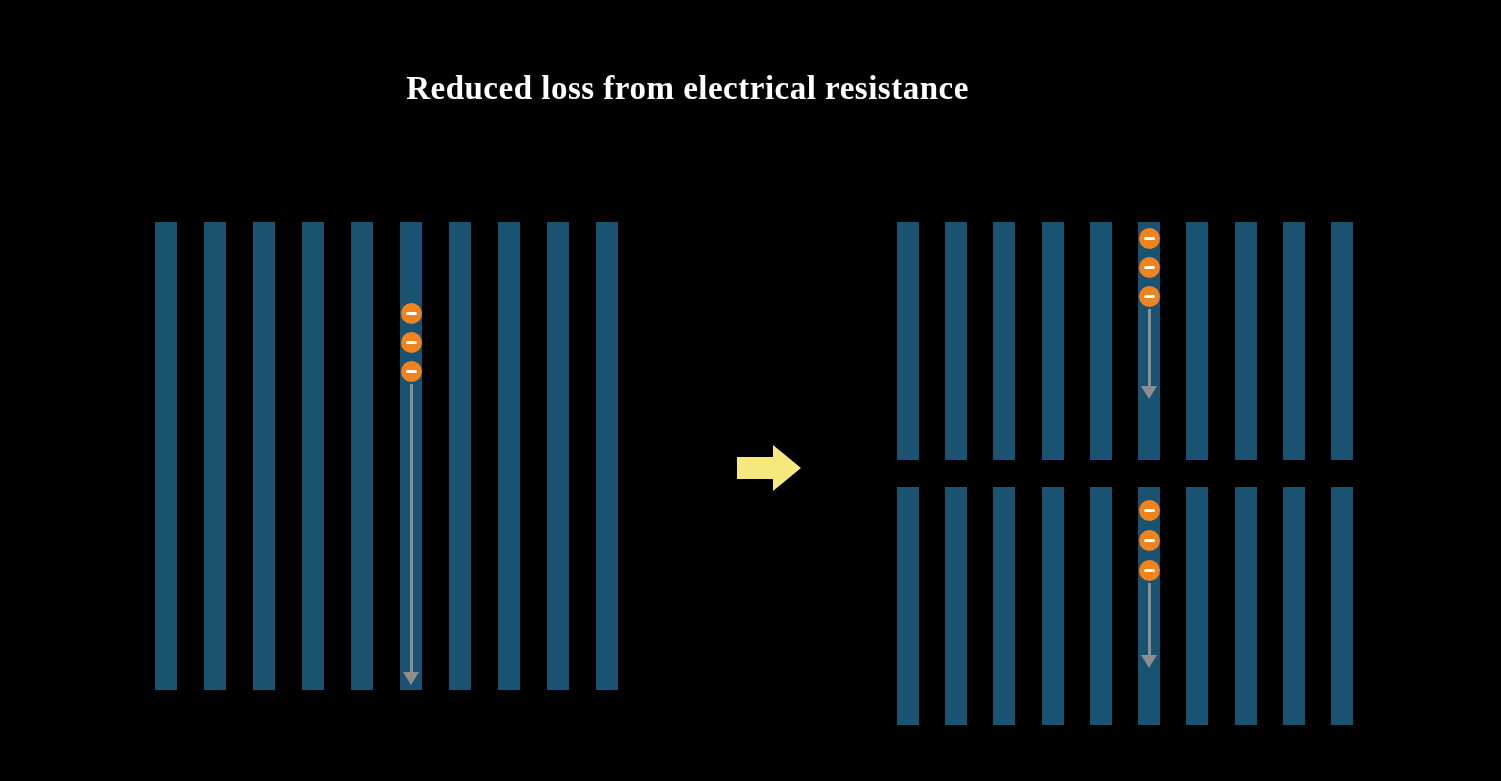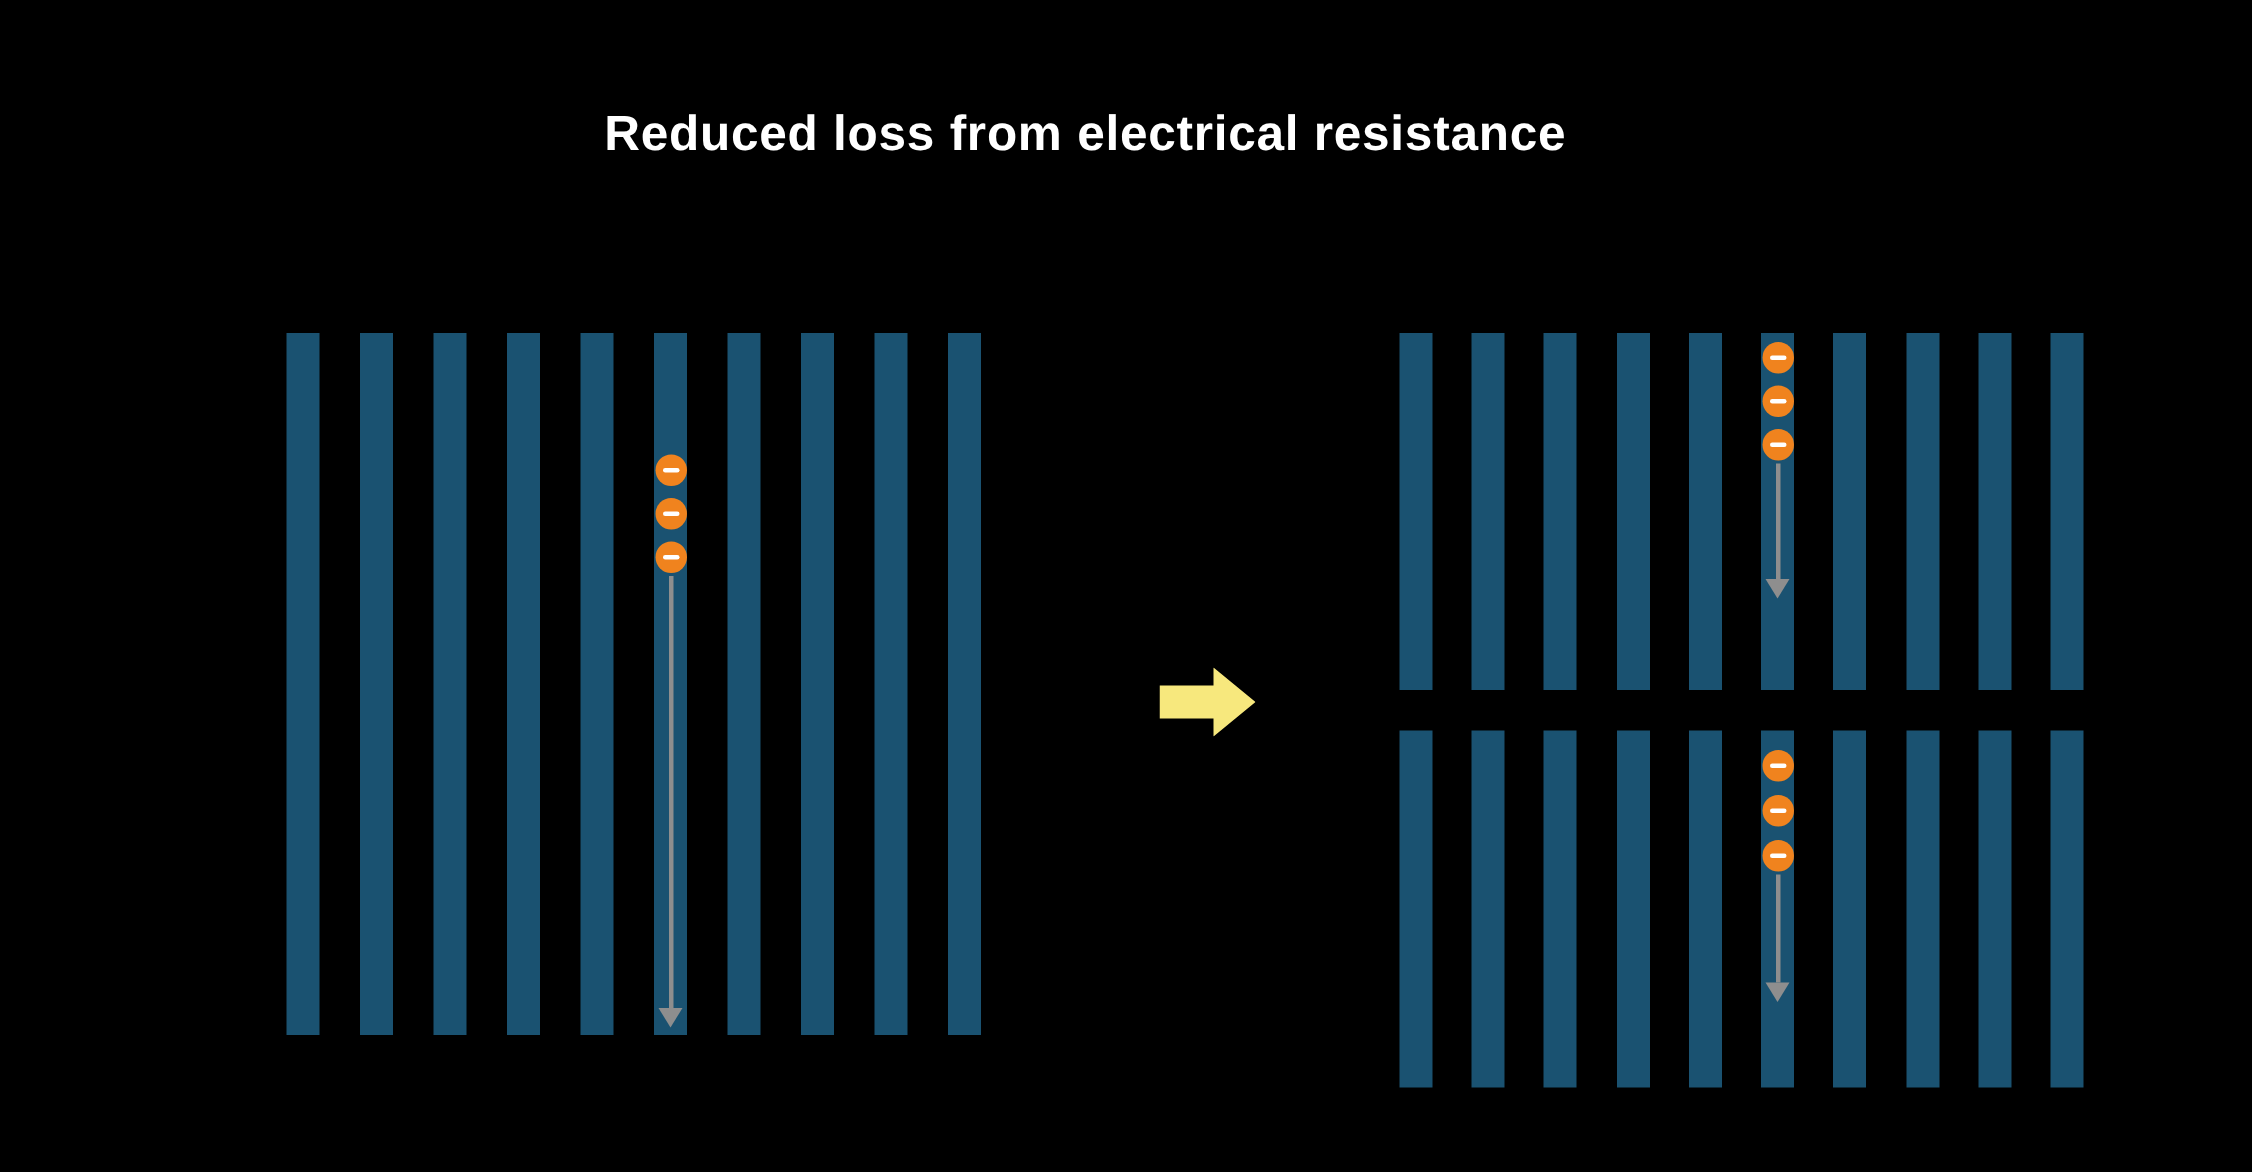--- a/index.html
+++ b/index.html
@@ -6,22 +6,21 @@
     margin: 0;
     padding: 0;
     background: #000;
   }
   .canvas {
     position: relative;
     width: 1375px;
     height: 781px;
     background: var(--bg-color, #000);
     overflow: hidden;
-    font-family: Liberation Sans, sans-serif;
-    margin-left: 36px;
+    font-family: Liberation Serif, serif;
   }
   .title {
     position: absolute;
     top: 70px;
     left: 0;
     width: 100%;
     margin: 0;
     text-align: center;
     color: var(--title-color, #fff);
     font-size: 33px;

